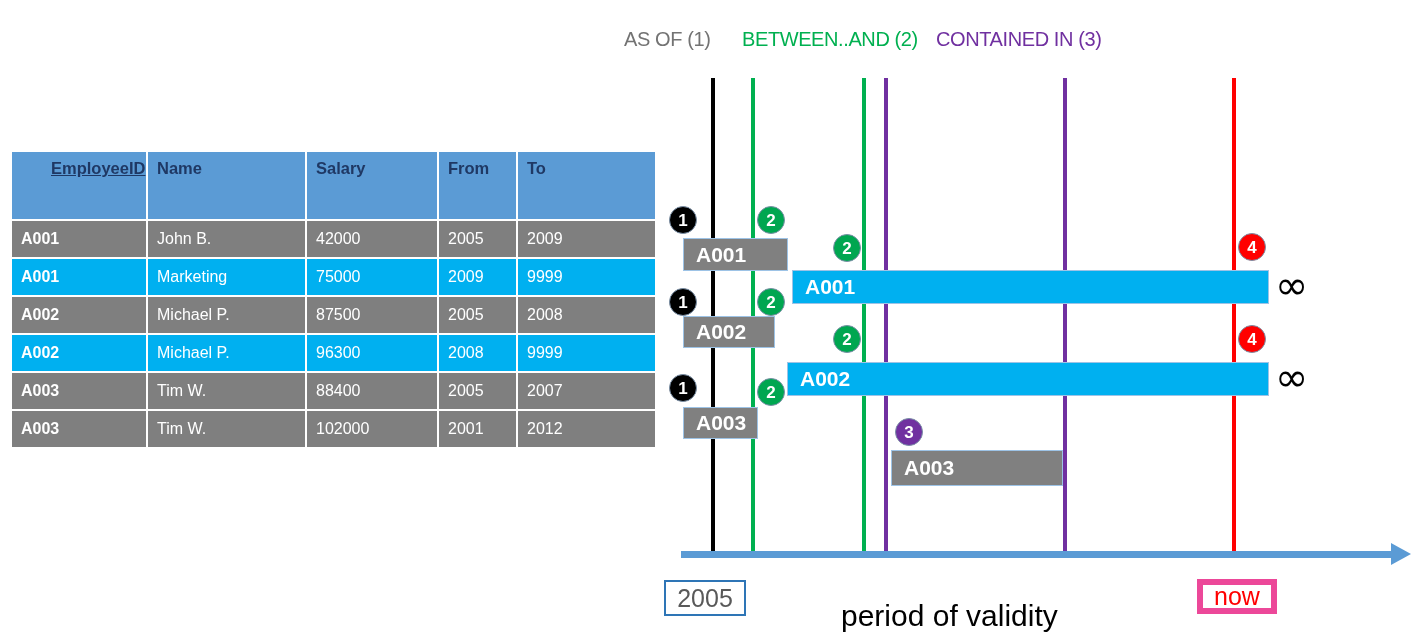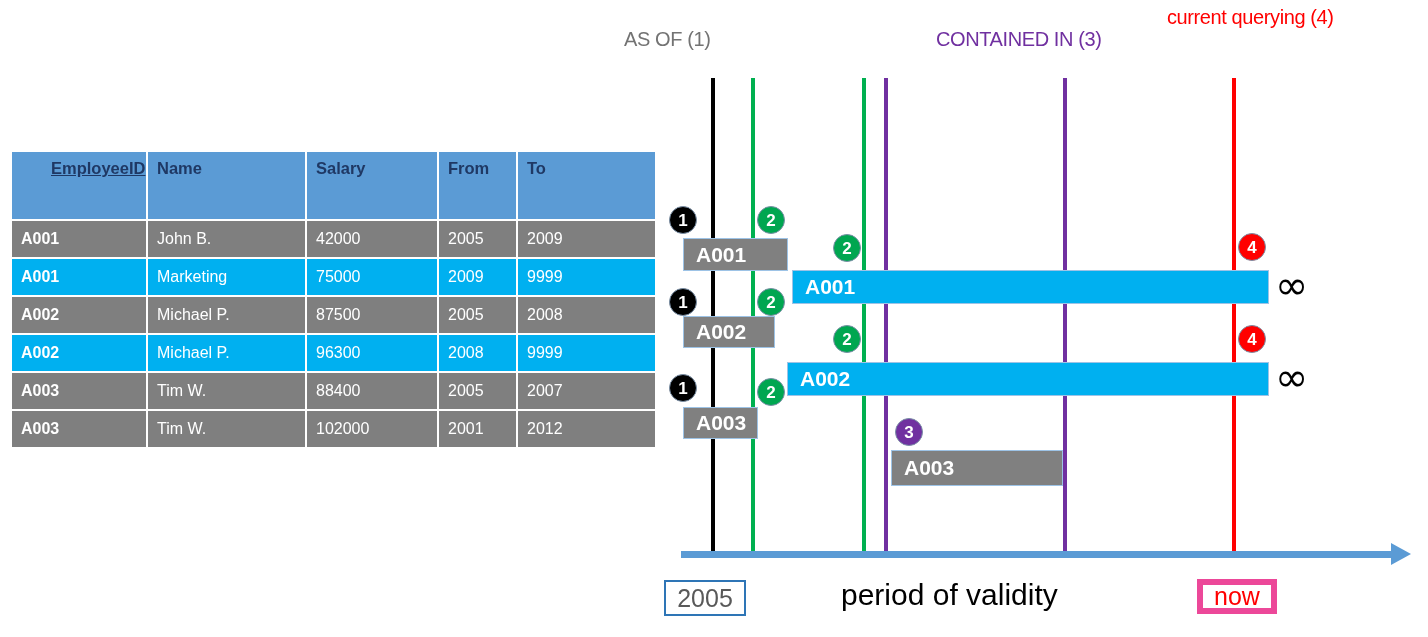--- a/index.html
+++ b/index.html
@@ -186,22 +186,22 @@
           <td class="c-sal">102000</td>
           <td class="c-from">2001</td>
           <td class="c-to">2012</td>
         </tr>
       </tbody>
   </table>
 
   <div id="diagram">
 
     <div class="hdr-label" id="lbl-as-of" style="left:624px; top:28px;  color:#737373;">AS OF (1)</div>
+    <div class="hdr-label" id="lbl-between" style="left:742px; top:28px;  color:#00B050;">BETWEEN..AND (2)</div>
     <div class="hdr-label" id="lbl-contained" style="left:936px; top:28px;  color:#7030A0;">CONTAINED IN (3)</div>
-    <div class="hdr-label" id="lbl-current-1" style="left:1167px; top:6px;  color:#FF0000;">current querying (4)</div>
 
     <div class="vline" id="vl-as-of" style="left:711px;  top:78px; height:480px; background:#000000;"></div>
     <div class="vline" id="vl-between-start" style="left:751px;  top:78px; height:480px; background:#00B050;"></div>
     <div class="vline" id="vl-between-end" style="left:862px;  top:78px; height:480px; background:#00B050;"></div>
     <div class="vline" id="vl-contained-start" style="left:884px; top:78px; height:480px; background:#7030A0;"></div>
     <div class="vline" id="vl-contained-end" style="left:1063px; top:78px; height:480px; background:#7030A0;"></div>
     <div class="vline" id="vl-now" style="left:1232px; top:78px; height:480px; background:#FF0000;"></div>
 
     <div class="bar gray" id="bar-a001-historic" style="left:683px; top:238px; width:105px; height:33px;">
         <span>A001</span>
@@ -239,16 +239,16 @@
     <div class="marker m3" id="mk-a003-3" style="left:895px;  top:418px;">3</div>
 
     <div class="infinity" id="inf-a001" style="left:1275px; top:265px;">∞</div>
     <div class="infinity" id="inf-a002" style="left:1275px; top:357px;">∞</div>
 
     <div id="axis-line" style="left:681px; top:551px; width:712px;"></div>
     <div id="axis-arrow" style="left:1391px; top:543px;"></div>
 
     <div class="tag-box" id="tag-2005" style="left:664px;  top:580px; width:82px; height:36px;">2005</div>
     <div class="tag-box" id="tag-now" style="left:1197px; top:579px; width:80px; height:35px;">now</div>
-    <div id="axis-caption" style="left:841px; top:578px;">period of validity</div>
+    <div id="axis-caption" style="left:841px; top:599px;">period of validity</div>
 
   </div>
 </div>
 
 </body></html>

